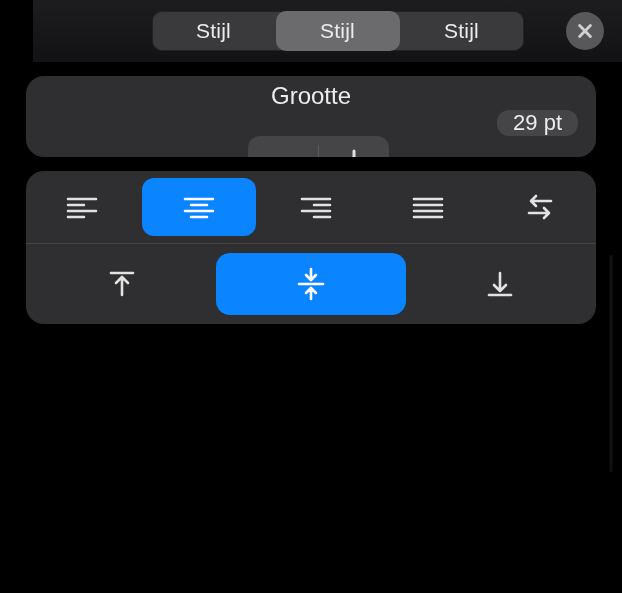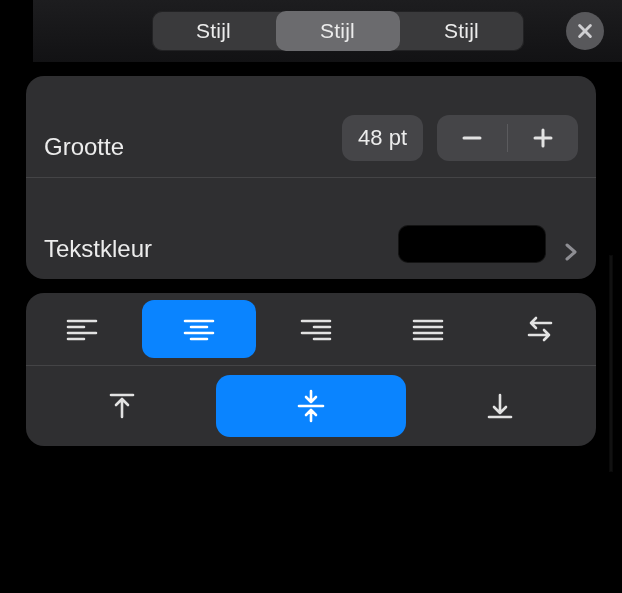--- a/index.html
+++ b/index.html
@@ -37,22 +37,23 @@
     background:#58585b;display:flex;align-items:center;justify-content:center;
   }
   .close svg{width:18px;height:18px;stroke:#cfcfd2;stroke-width:3.2;stroke-linecap:round;}
   .scroll{
     position:absolute;left:0;right:0;top:62px;bottom:0;
   }
   .card{
     margin:14px 26px 0 26px;background:var(--panel);border-radius:18px;overflow:hidden;
   }
   .row{
-    display:flex;align-items:flex-end;height:69px;padding:16px 18px;
+    display:flex;align-items:center;height:69px;padding:6px 18px;
     border-bottom:1px solid var(--hair);
+    flex-direction:column;
   }
   .row:last-child{border-bottom:none;}
   .row .label{font-size:24px;}
   .sizeField{
     margin-left:auto;display:flex;align-items:center;justify-content:center;
     height:46px;padding:0 16px;background:var(--stepper);border-radius:12px;font-size:22px;
   }
   .stepper{
     margin-left:14px;display:flex;align-items:center;height:46px;background:var(--stepper);
     border-radius:12px;
@@ -117,45 +118,36 @@
       </svg>
     </div>
   </div>
 
   <div class="scroll">
 
     <div class="card">
 
       <div class="row">
         <div class="label">Grootte</div>
-        <div class="sizeField">48 pt</div>
+        <div class="sizeField">29 pt</div>
         <div class="stepper">
           <div class="btn">
             <svg width="22" height="22" viewBox="0 0 22 22">
               <path d="M3 11 H19"></path>
             </svg>
           </div>
           <div class="sep"></div>
           <div class="btn">
             <svg width="22" height="22" viewBox="0 0 22 22">
               <path d="M3 11 H19 M11 3 V19"></path>
             </svg>
           </div>
         </div>
       </div>
 
-      <div class="row">
-        <div class="label">Tekstkleur</div>
-        <div class="swatch"></div>
-        <div class="disclosure">
-          <svg width="14" height="22" viewBox="0 0 14 22">
-            <path d="M3 4 L11 11 L3 18"></path>
-          </svg>
-        </div>
-      </div>
 
     </div>
 
     <div class="alignCard">
 
       <div class="alignRow">
 
         <div class="alignBtn">
           <svg width="32" height="24" viewBox="0 0 32 24">
             <path d="M2 4 H30 M2 10 H18 M2 16 H30 M2 22 H18"></path>

